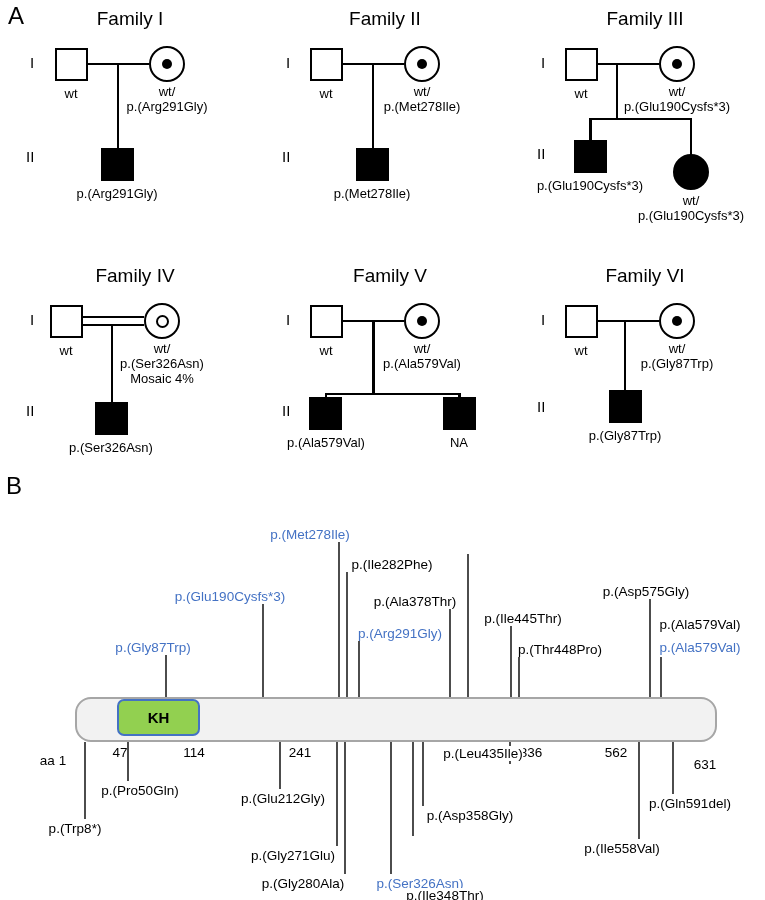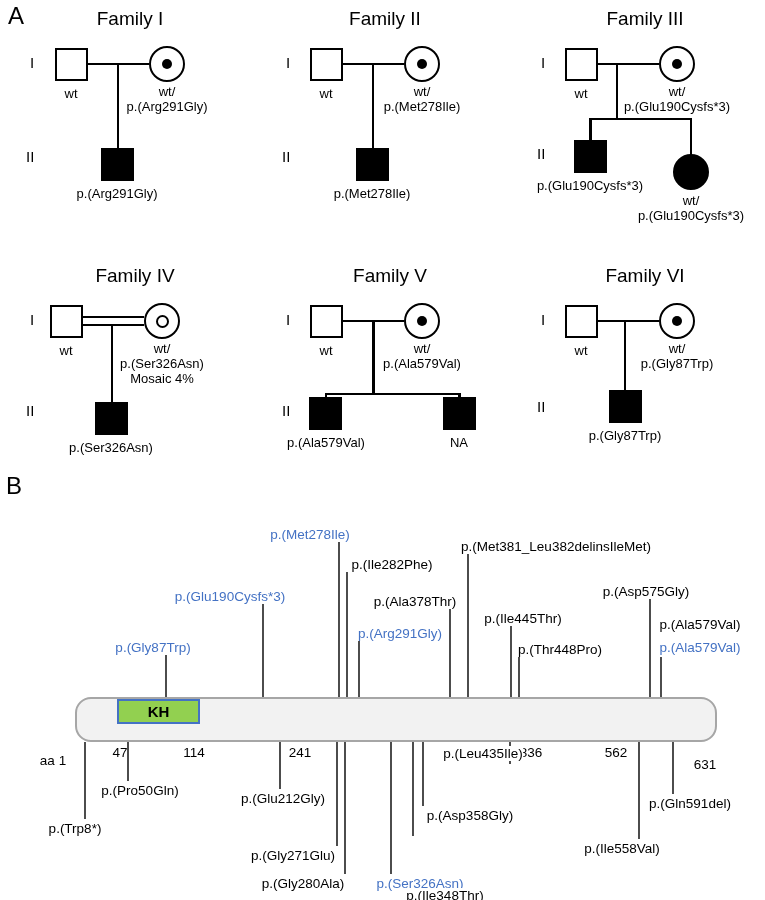--- a/index.html
+++ b/index.html
@@ -16,21 +16,21 @@
   .pcirc { width:36px; height:36px; border:2.5px solid #000; border-radius:50%; background:#fff;
            display:flex; align-items:center; justify-content:center; }
   .pcirc.affected { background:#000; }
   .dot { width:10px; height:10px; background:#000; border-radius:50%; }
   .ring { width:13px; height:13px; border:2.5px solid #000; border-radius:50%; background:#fff; }
   .hline { height:2.5px; background:#000; }
   .vline { width:2.5px; background:#000; }
   .blue { color:#4472C4; }
   .bar { left:75px; top:697px; width:642px; height:45px; background:#F2F2F2;
          border:2px solid #A6A6A6; border-radius:16px; z-index:2; }
-  .domain { top:699px; height:25px; border:2px solid #4472C4; border-radius:0;
+  .domain { top:699px; height:37px; border:2px solid #4472C4; border-radius:7px;
             display:flex; align-items:center; justify-content:center;
             font-weight:bold; font-size:15px; z-index:3;text-align:center; }
   .mut { font-size:13.5px; line-height:15px; white-space:nowrap; transform:translateX(-50%);
          background:#fff; z-index:4; }
   .aa-num { font-size:13.5px; white-space:nowrap; transform:translateX(-50%); z-index:4; }
   svg.lines { left:0; top:0; z-index:1; }
 </style>
 </head>
 <body>
 
@@ -190,21 +190,20 @@
   <div class="abs aa-num" style="left:53px;top:753px">aa 1</div>
   <div class="abs aa-num" style="left:705px;top:757px">631</div>
   <div class="abs aa-num" style="left:120px;top:745px">47</div>
   <div class="abs aa-num" style="left:194px;top:745px">114</div>
   <div class="abs aa-num" style="left:300px;top:745px">241</div>
   <div class="abs aa-num" style="left:494px;top:745px">201</div>
   <div class="abs aa-num" style="left:531px;top:745px">836</div>
   <div class="abs aa-num" style="left:616px;top:745px">562</div>
 
   <div class="abs mut blue" style="left:310px;top:527px">p.(Met278Ile)</div>
-  <div class="abs mut" style="left:556px;top:539px">p.(Met381_Leu382delinsIleMet)</div>
   <div class="abs mut" style="left:392px;top:557px">p.(Ile282Phe)</div>
   <div class="abs mut" style="left:646px;top:584px">p.(Asp575Gly)</div>
   <div class="abs mut blue" style="left:230px;top:589px">p.(Glu190Cysfs*3)</div>
   <div class="abs mut" style="left:415px;top:594px">p.(Ala378Thr)</div>
   <div class="abs mut" style="left:523px;top:611px">p.(Ile445Thr)</div>
   <div class="abs mut" style="left:700px;top:617px">p.(Ala579Val)</div>
   <div class="abs mut blue" style="left:400px;top:626px">p.(Arg291Gly)</div>
   <div class="abs mut blue" style="left:153px;top:640px">p.(Gly87Trp)</div>
   <div class="abs mut" style="left:560px;top:642px">p.(Thr448Pro)</div>
   <div class="abs mut blue" style="left:700px;top:640px">p.(Ala579Val)</div>

